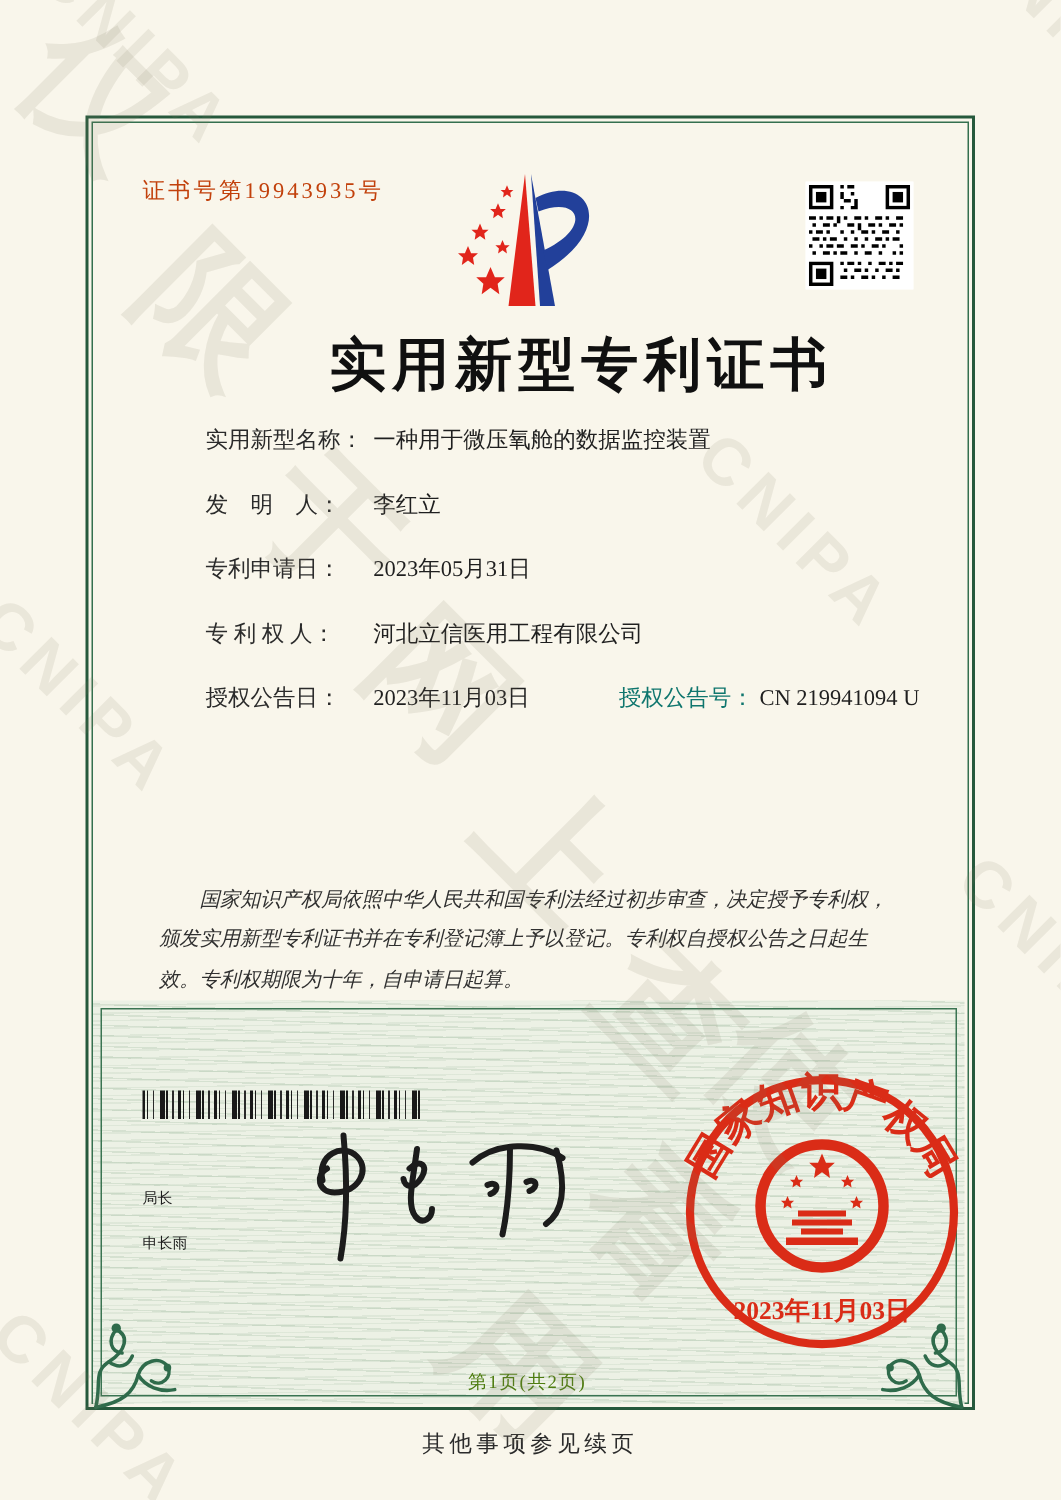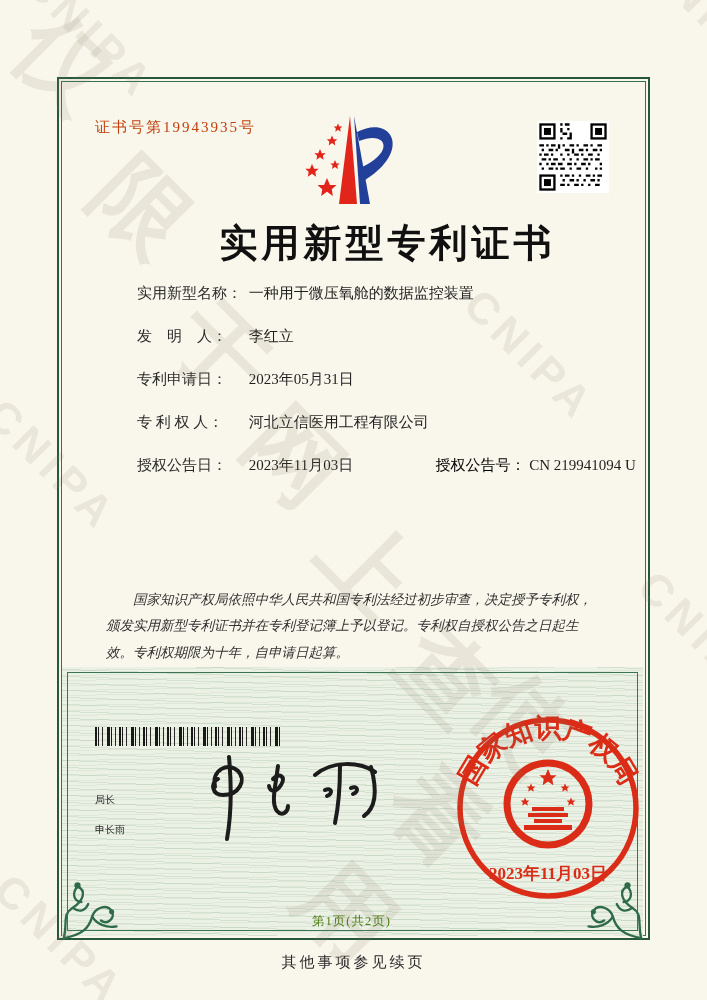--- a/index.html
+++ b/index.html
@@ -39,21 +39,21 @@
   .title{
     position:absolute;left:57px;top:218px;width:661px;text-align:center;
     font-size:38px;font-weight:bold;letter-spacing:4px;color:#101010;z-index:2;
   }
   
   .fields{position:absolute;left:90px;top:284px;width:535px;z-index:2;}
   .row{height:43px;font-size:15px;white-space:nowrap;}
   .flabel{display:inline-block;min-width:108px;color:#2b2b2b;margin-left:47px;}
   .fvalue{color:#1f1f1f;}
   .fvalue.w1{display:inline-block;min-width:160px;}
-  .flabel2{color:#000000;margin-left:23px;}
+  .flabel2{color:#0f766e;}
   
   .paras{
     position:absolute;left:90px;top:571px;width:528px;z-index:2;
     font-size:13.5px;line-height:1.95;font-style:italic;color:#303030;
   }
   .paras p{margin:16px;text-indent:2em;}
   
   .green-block{
     position:absolute;left:62px;top:667px;width:581px;height:269px;z-index:2;
     background:

